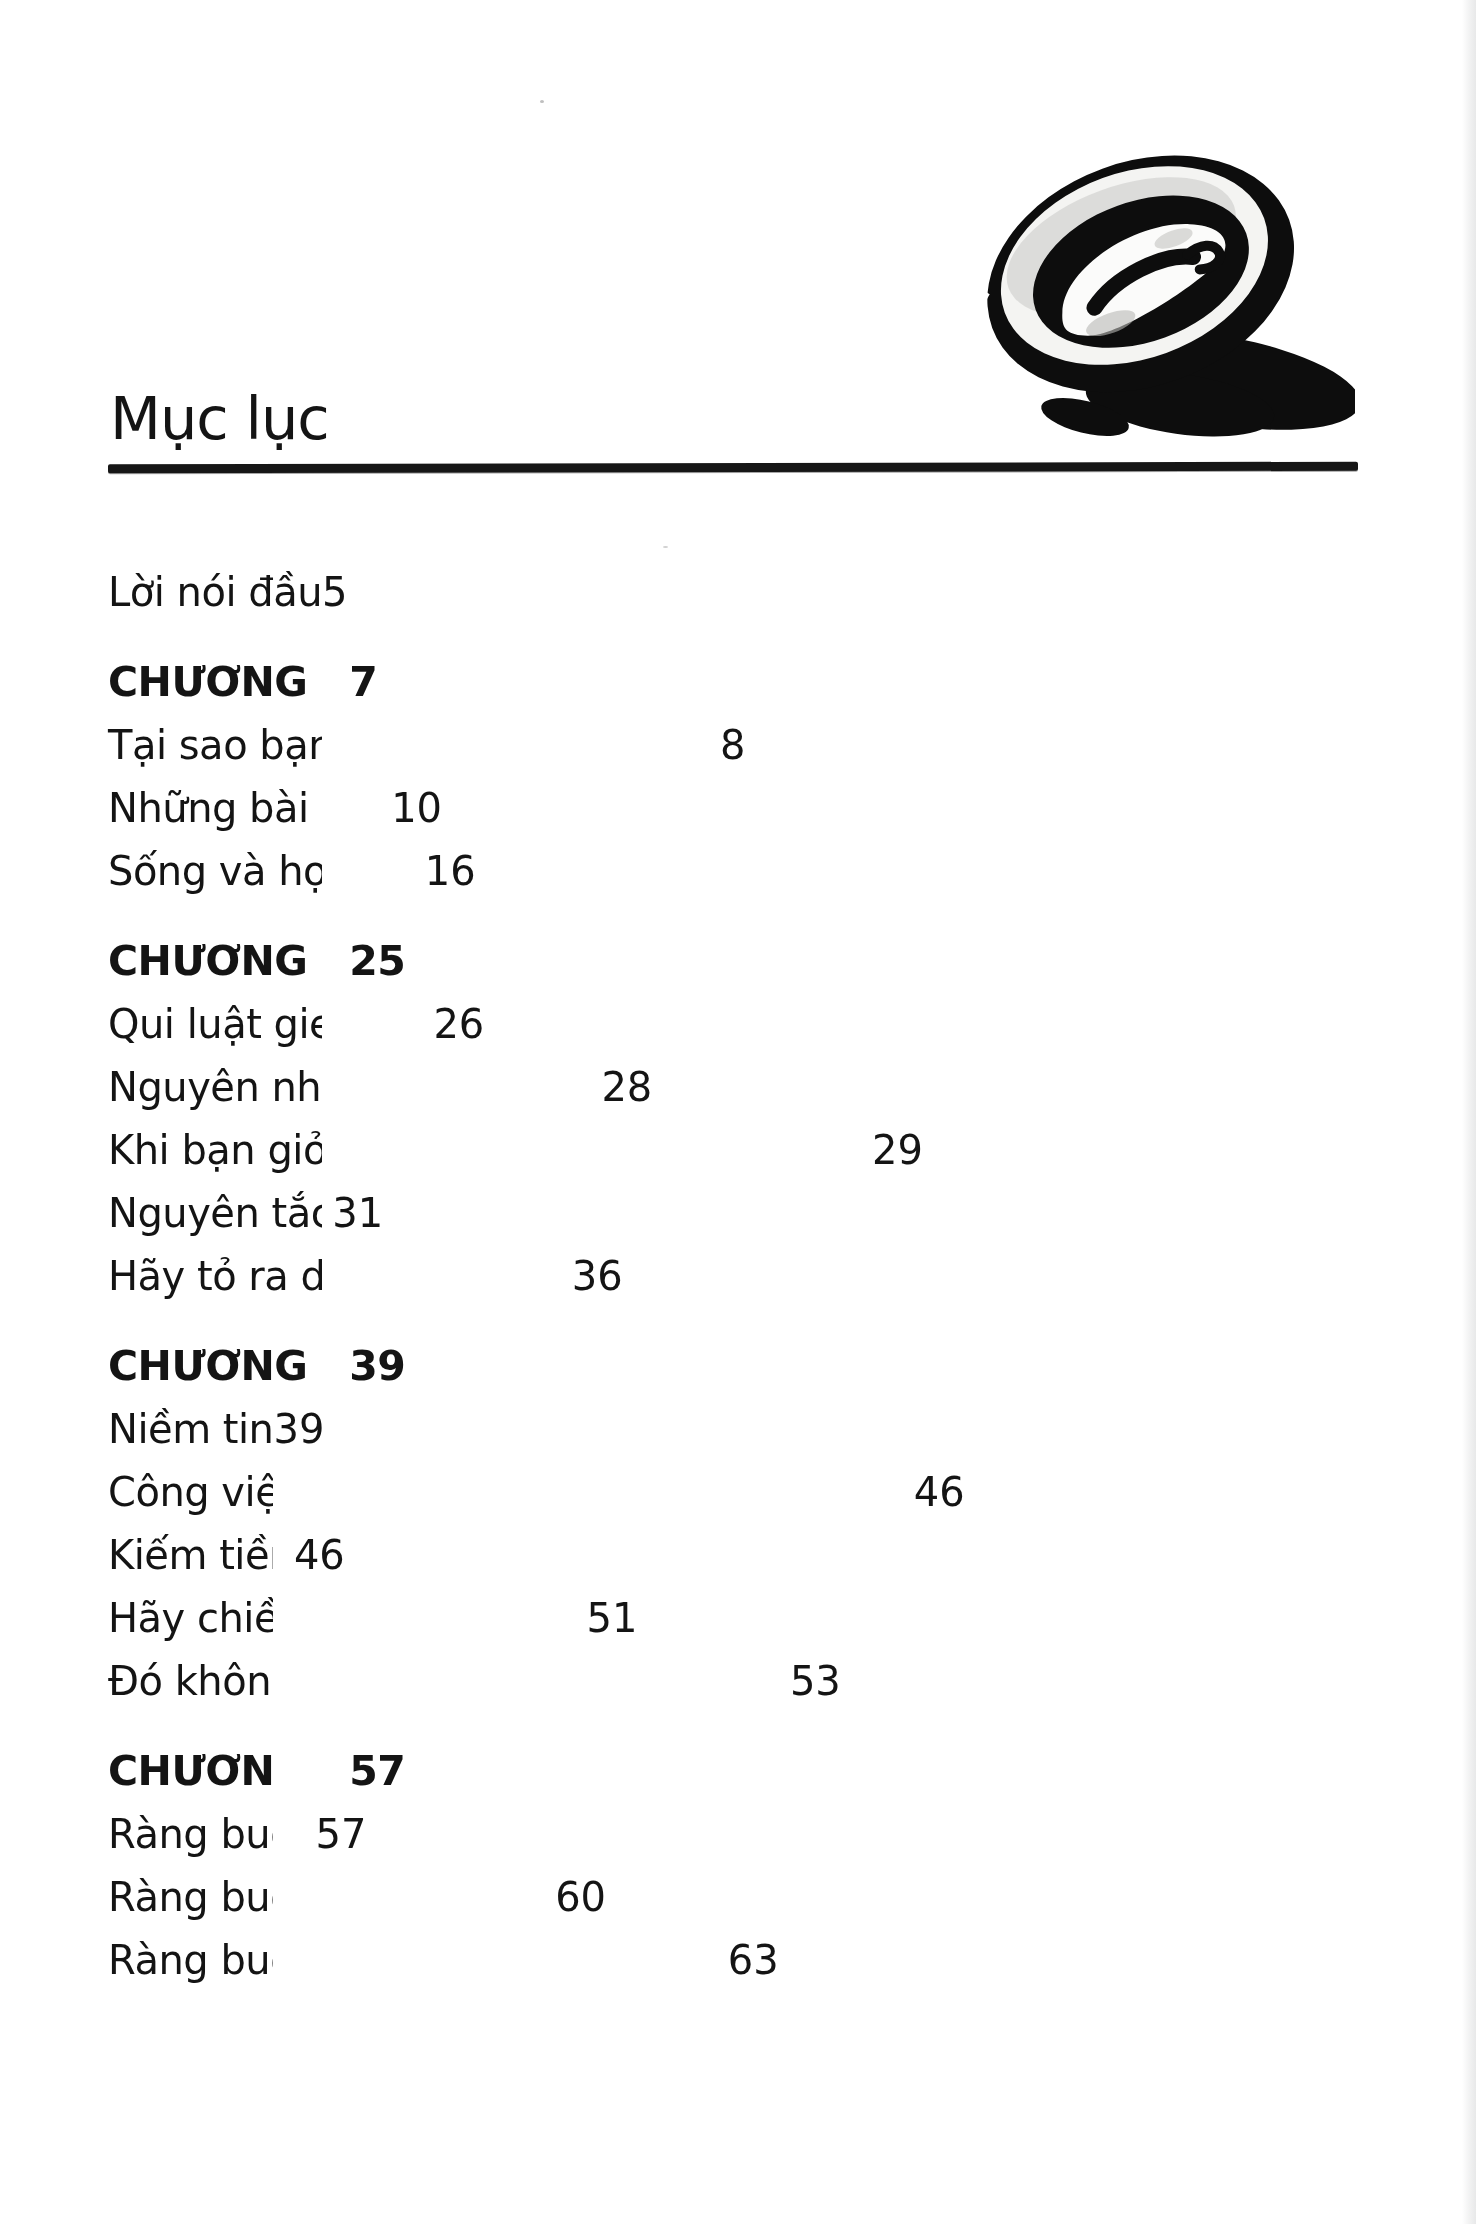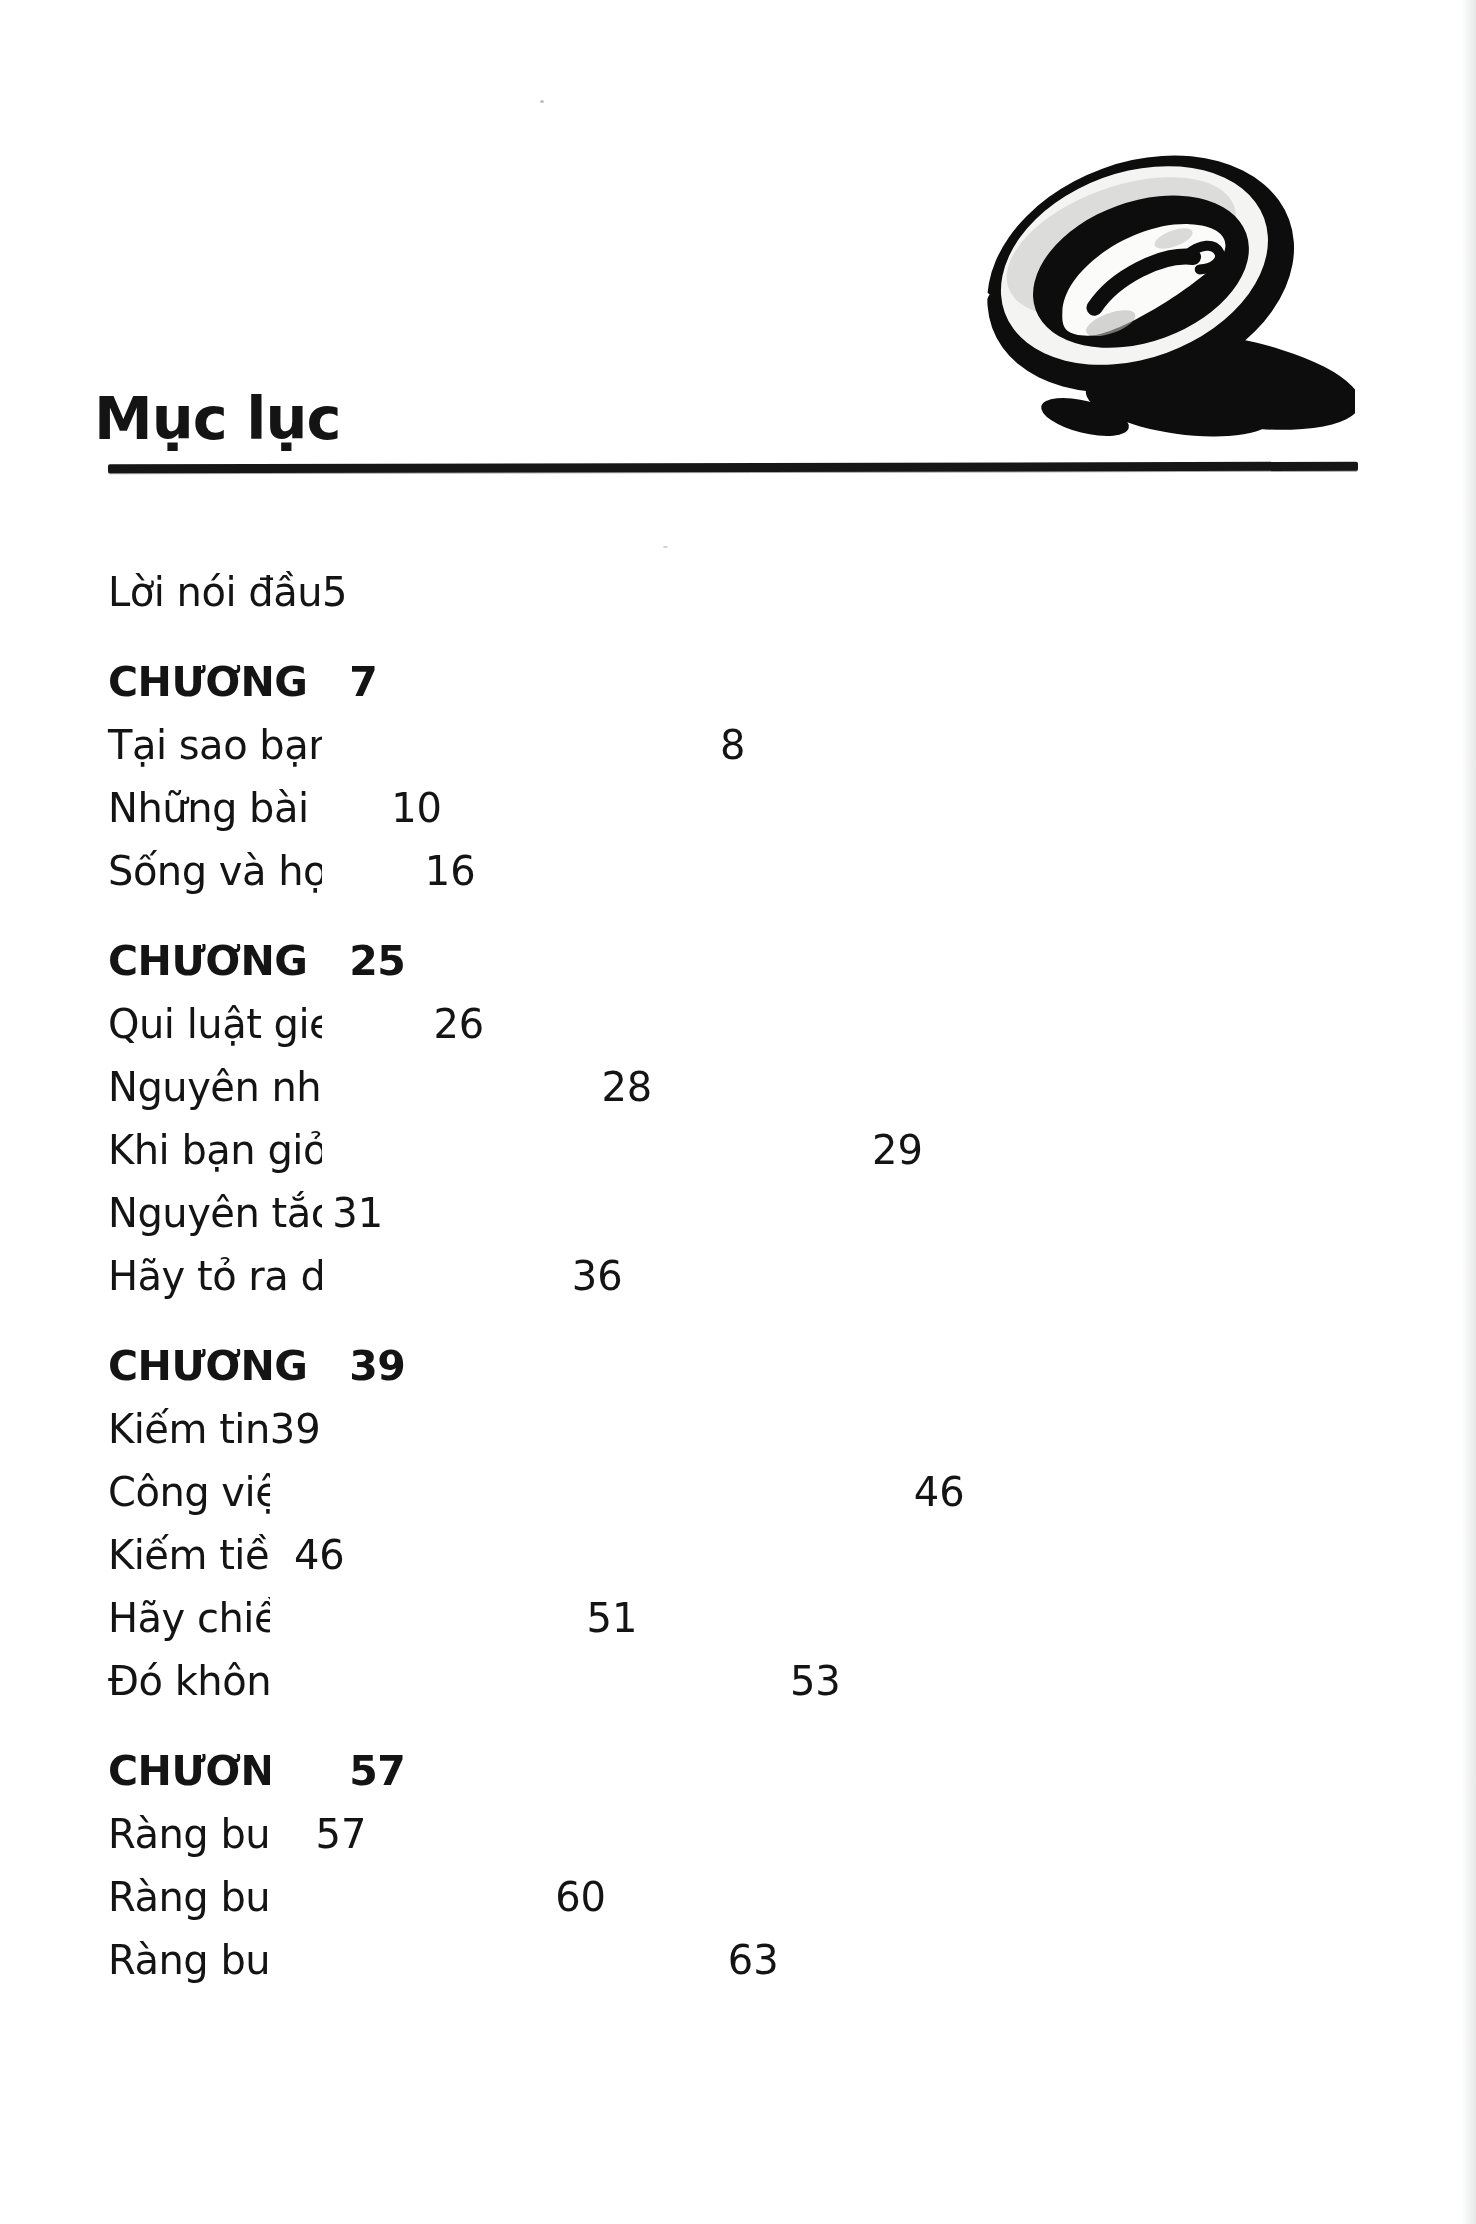--- a/index.html
+++ b/index.html
@@ -21,22 +21,22 @@
   .speck.s1{left:540px;top:100px;width:4px;height:3px;}
   .speck.s2{left:585px;top:780px;width:3px;height:3px;}
   .speck.s3{left:663px;top:546px;width:5px;height:2px;opacity:.4;}
   .speck.s4{left:375px;top:657px;width:4px;height:2px;opacity:.35;}
 
   .illustration{
     position:absolute;left:935px;top:122px;width:420px;height:330px;
   }
 
   .page-title{
-    position:absolute;left:94px;top:388px;
-    font-size:59px;line-height:1.05;font-weight:700;
+    position:absolute;left:110px;top:388px;
+    font-size:59px;line-height:1.05;font-weight:400;
     letter-spacing:-1px;
   }
   .title-rule{
     position:absolute;left:108px;top:463px;width:1250px;height:9px;
     background:#161616;
     border-radius:2px;
     transform:rotate(-0.12deg);
     box-shadow:0 1px 0 rgba(0,0,0,.35);
   }
 
@@ -144,21 +144,21 @@
       </div>
       <div class="row item">
         <span class="label">Hãy tỏ ra dễ thích nghi!</span>
         <span class="page">36</span>
       </div>
       <div class="row chapter">
         <span class="label">CHƯƠNG 3</span>
         <span class="page">39</span>
       </div>
       <div class="row item">
-        <span class="label">Kiếm tin</span>
+        <span class="label">Niềm tin</span>
         <span class="page">39</span>
       </div>
       <div class="row item">
         <span class="label">Công việc của tôi là nguyên nhân rắc rối!</span>
         <span class="page">46</span>
       </div>
       <div class="row item">
         <span class="label">Kiếm tiền</span>
         <span class="page">46</span>
       </div>

